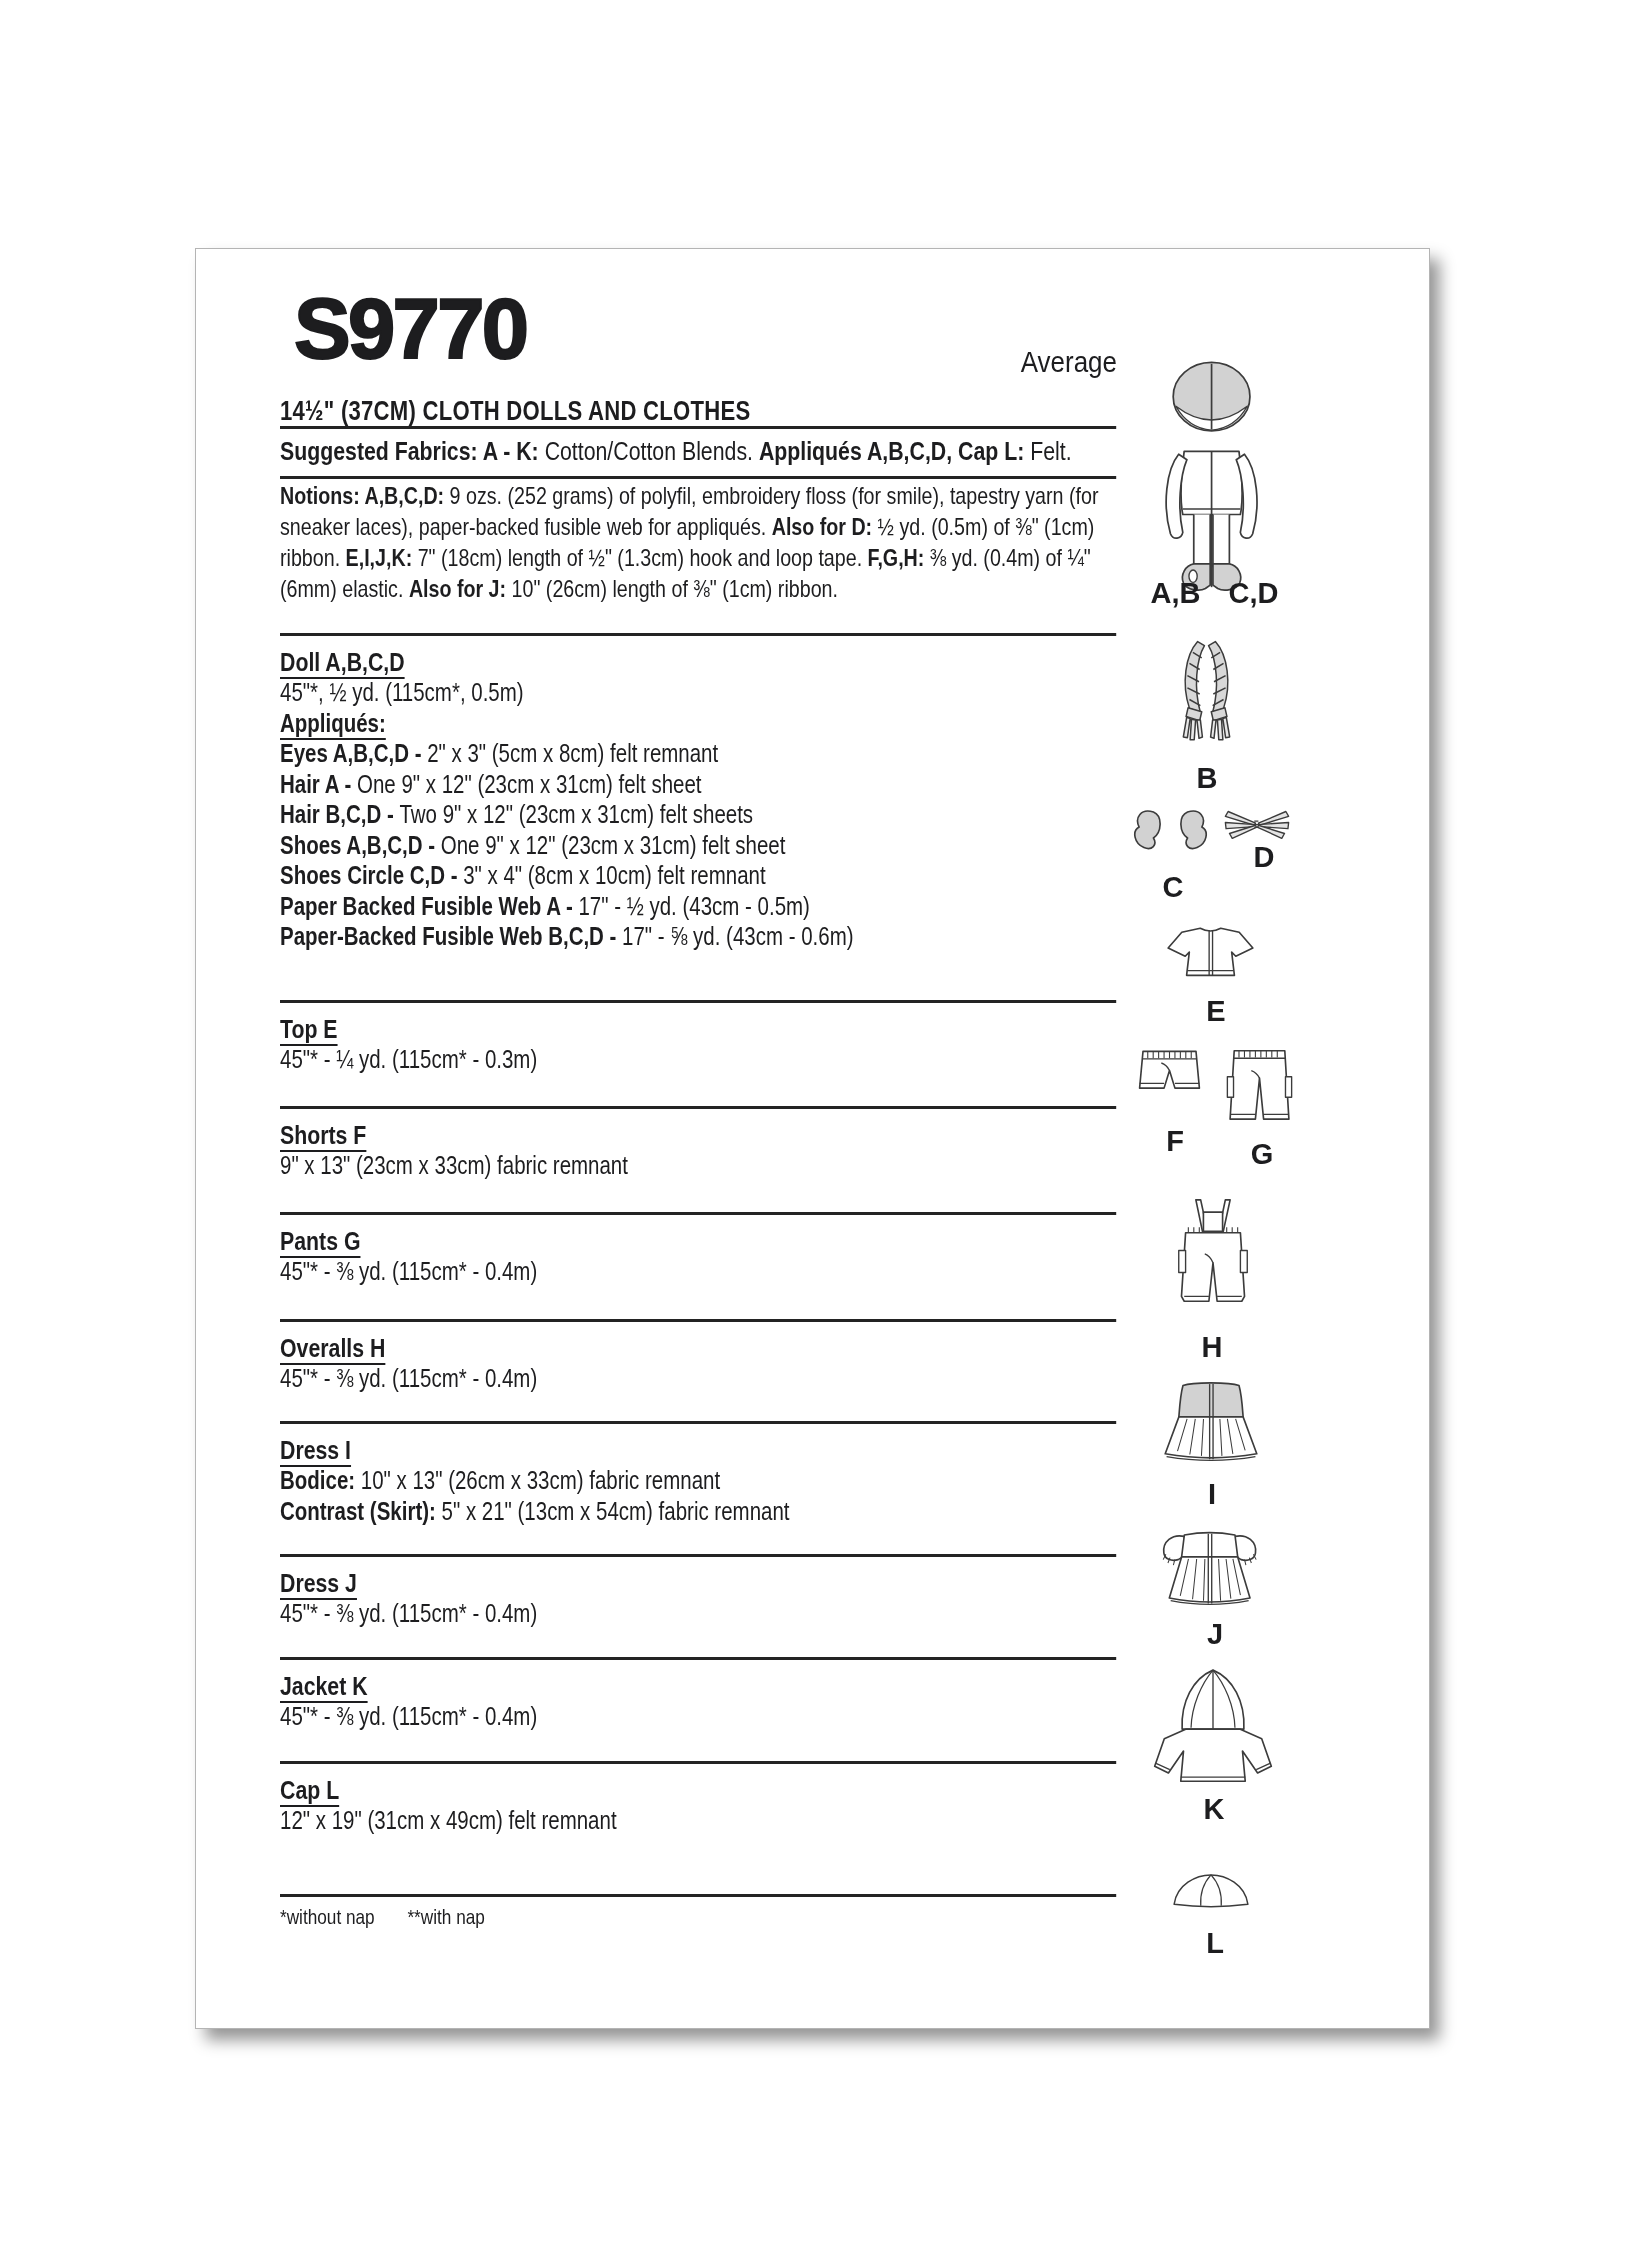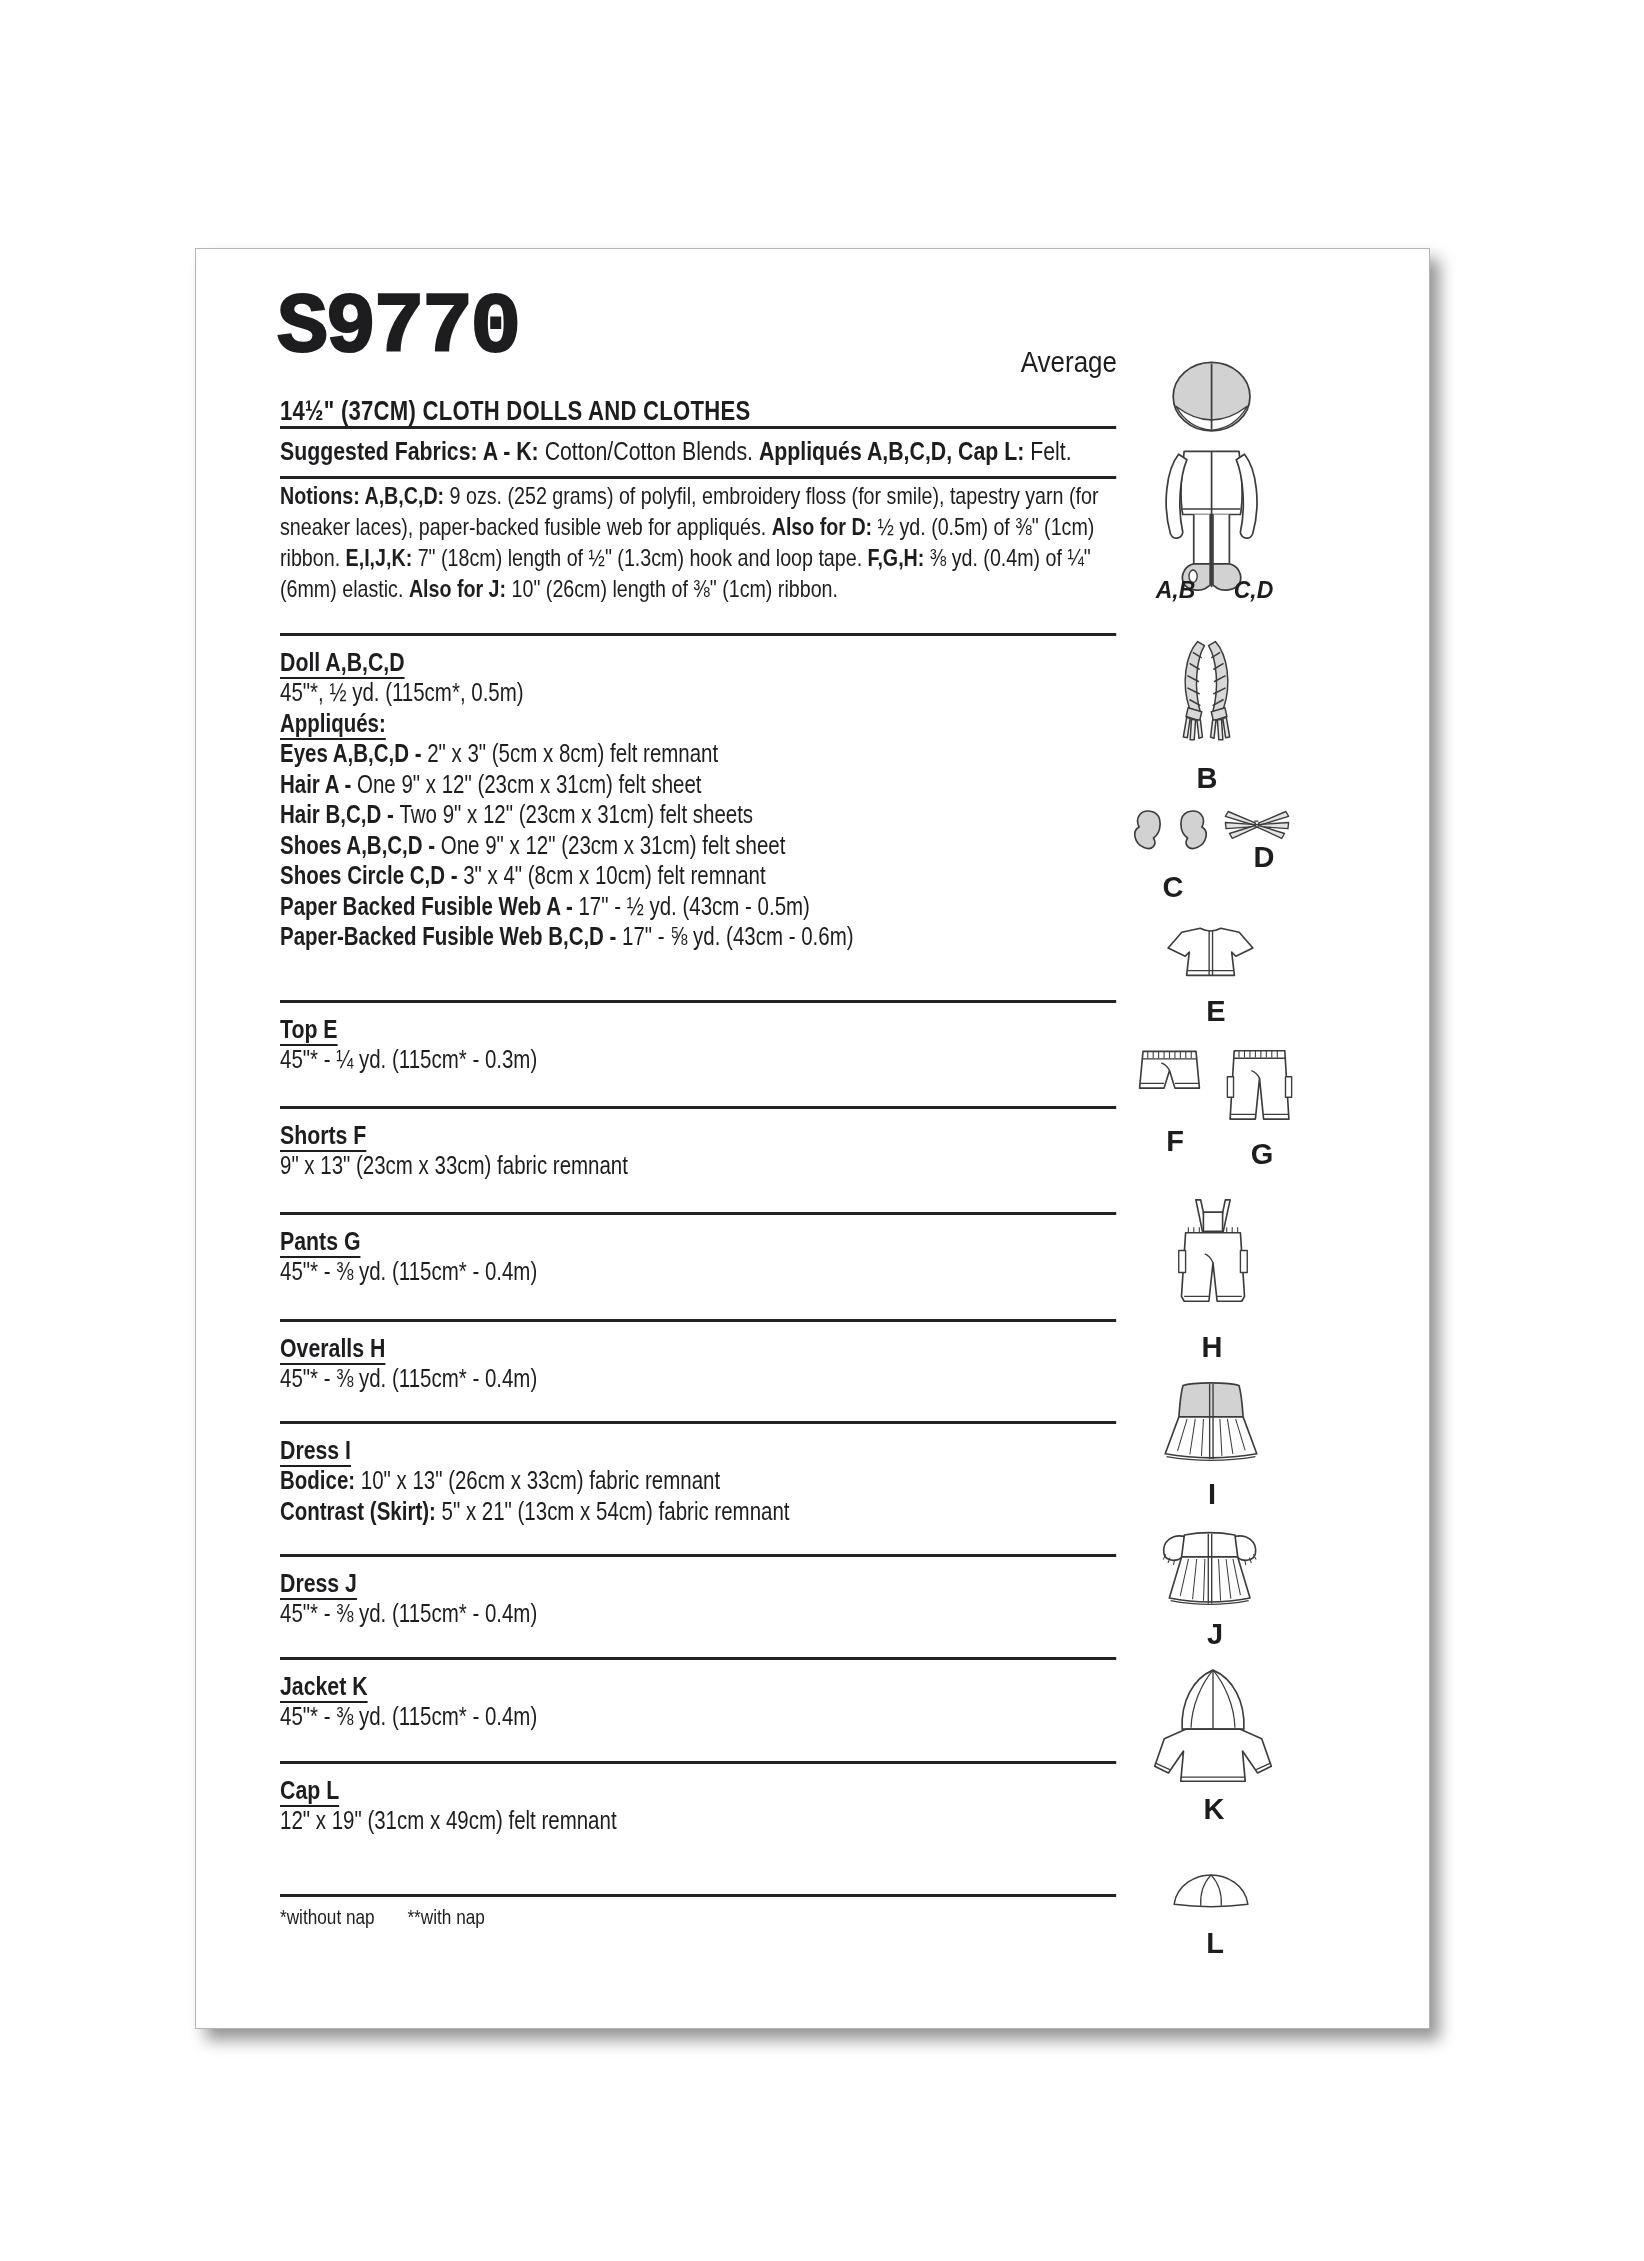--- a/index.html
+++ b/index.html
@@ -1,20 +1,20 @@
 <!DOCTYPE html>
 <html style="font-size:11px"><head>
 <meta charset="utf-8">
 <style>
   html,body{margin:0;padding:0;background:#ffffff;width:1645px;height:2261px;overflow:hidden;
             font-family:"Liberation Sans",sans-serif;color:#1d1d1f;}
   .page{position:absolute;left:195px;top:248px;width:1233px;height:1779px;background:#fff;
         border:0.7px solid #b4b4b4;box-shadow:9.6px 11px 15px rgba(0,0,0,0.42);}
-  .title{position:absolute;left:81px;top:37px;font-size:85px;font-weight:bold;letter-spacing:-2.7px;
-         line-height:1;font-family:Liberation Mono, monospace;-webkit-text-stroke:2.1px #1d1d1f;}
+  .title{position:absolute;left:98px;top:37px;font-size:85px;font-weight:bold;letter-spacing:-2.7px;
+         line-height:1;-webkit-text-stroke:2.1px #1d1d1f;}
   .average{position:absolute;left:685px;top:96px;width:236px;text-align:right;font-size:29.5px;
            transform:scaleX(.88);transform-origin:right top;}
   .text-col{position:absolute;left:84px;top:0;width:1021px;height:1779px;
             transform:scaleX(.819);transform-origin:left top;}
   .rule{height:2.7px;background:#232323;width:100%;}
   .subtitle{position:absolute;top:148px;font-size:27px;font-weight:bold;line-height:29px;letter-spacing:0.3px;}
   .rule-a{position:absolute;top:177px;}
   .fabrics{position:absolute;top:186px;font-size:26px;line-height:33px;white-space:nowrap;}
   .rule-b{position:absolute;top:227px;}
   .notions{position:absolute;top:231px;font-size:24px;line-height:31px;width:1021px;}
@@ -24,21 +24,21 @@
                text-decoration:underline;text-decoration-thickness:2.1px;text-underline-offset:5.5px;
                display:inline-block;margin-bottom:0;}
   .sec-body{margin:0;}
   .line{font-size:25px;line-height:30.5px;}
   .line.u span{font-weight:bold;text-decoration:underline;text-decoration-thickness:2.1px;text-underline-offset:5.5px;}
   .footer-block{position:absolute;top:1645px;left:0;width:100%;}
   .footnote{margin-top:8.2px;font-size:21px;display:flex;gap:40px;}
   .fig{position:absolute;}
   .fig svg{display:block;}
   .fig-label{position:absolute;width:62px;text-align:center;font-size:29px;font-weight:bold;line-height:1;}
-  .doll-label{position:absolute;width:75px;text-align:center;font-size:23px;font-weight:bold;line-height:1;font-style:italic;}
+  .doll-label{position:absolute;width:75px;text-align:center;font-size:29px;font-weight:bold;line-height:1;}
 </style>
 </head>
 <body>
 
 <div class="page">
 
   <div class="title">S9770</div>
   <div class="average">Average</div>
 
   <div class="text-col">

